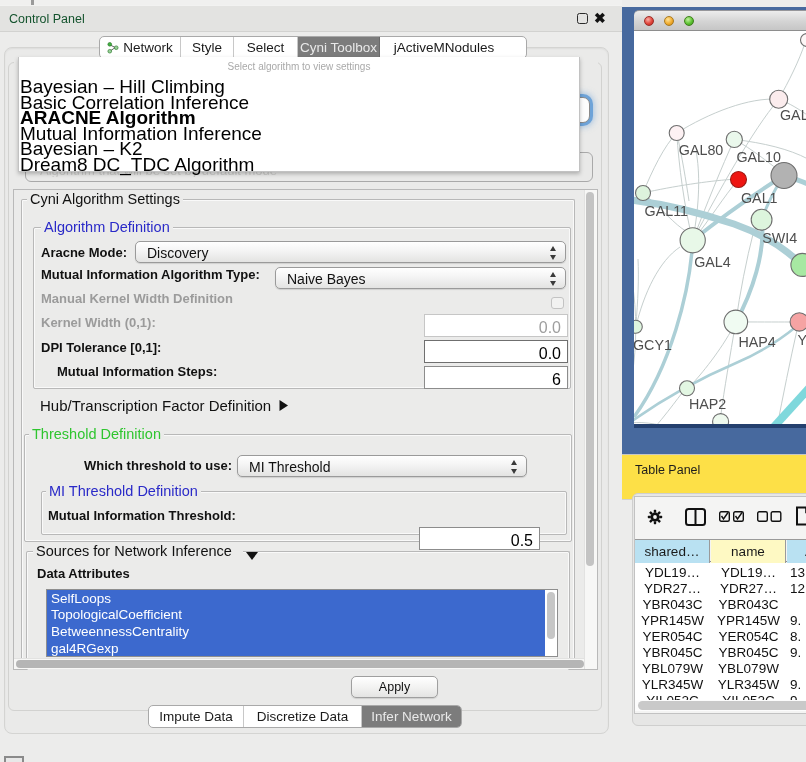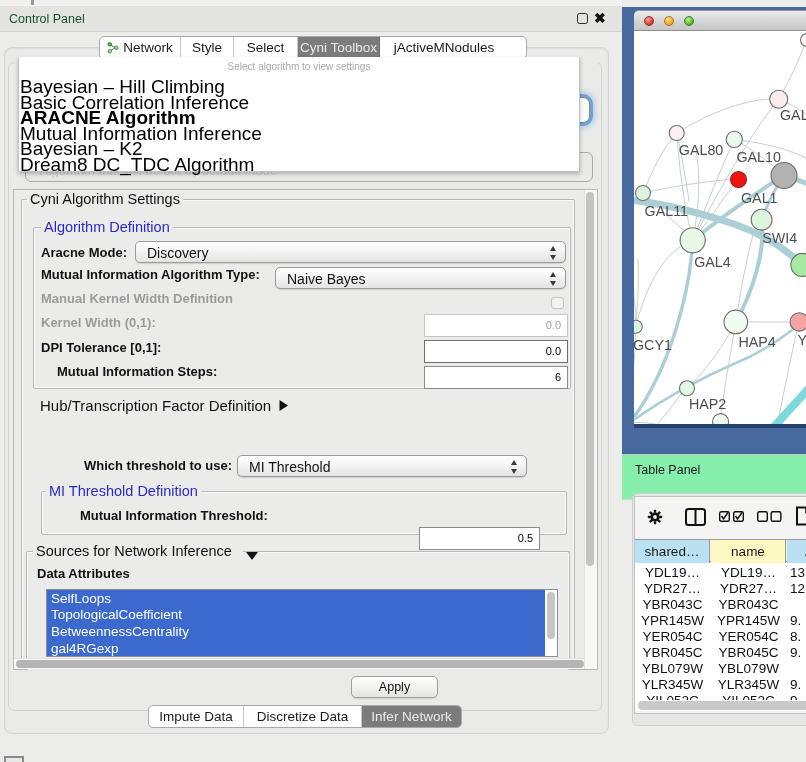--- a/index.html
+++ b/index.html
@@ -33,34 +33,34 @@
 .group { position:absolute; border:1px solid #b8b8b8; border-radius:2px;
   box-shadow:inset 0 0 0 1px rgba(255,255,255,0.7); }
 .gtitle { position:absolute; top:-9px; font-size:14.5px; background:#ebebea; padding:0 3px; white-space:nowrap; }
 .lbl { position:absolute; font-size:13px; font-weight:bold; color:#111; white-space:nowrap; }
 .lbl.dis { color:#9b9b9b; }
 .combo { position:absolute; height:22px; border:1px solid #9a9a9a; border-radius:5px;
   background:linear-gradient(#ffffff 0%, #f4f4f4 45%, #e3e3e2 100%);
   box-shadow:0 1px 1px rgba(0,0,0,0.12); color:#111; }
 .combo .cv { position:absolute; left:11px; top:3px; font-size:14px; }
 .combo .ar { position:absolute; right:8px; top:3px; width:8px; height:16px; }
-.tfield { position:absolute; height:23px; background:#fff; font-size:11px; text-align:right; }
+.tfield { position:absolute; height:23px; background:#fff; font-size:16px; text-align:right; }
 .tfield .v { position:absolute; right:6px; top:4px; }
 
 #dropdown { left:18px; top:57px; width:562px; height:115px; background:#fff;
   border:1px solid #c2c2c2; border-top:none; box-shadow:0 2px 4px rgba(0,0,0,0.25); }
 #dropdown .hint { position:absolute; top:4px; width:100%; text-align:center; color:#a9a9a9; font-size:10px; }
 #dropdown .it { position:absolute; left:1px; font-size:19px; color:#000; white-space:nowrap; }
 
 #desktop { left:622px; top:7px; width:184px; height:447px; background:#47699e; }
 #wintitle { left:634px; top:10px; width:172px; height:21px; border-top:1px solid #96969a;
   background:linear-gradient(#ececec, #d4d4d4 55%, #c6c6c6); border-bottom:1px solid #8e8e8e; border-top-left-radius:5px; }
 .light { position:absolute; top:16px; width:10px; height:10px; border-radius:50%; }
 #netview { left:634px; top:31px; width:172px; height:393px; background:#ffffff; overflow:hidden; }
-#tpbar { left:622px; top:454px; width:184px; height:46px; background:#86efac;
+#tpbar { left:622px; top:454px; width:184px; height:46px; background:#fde047;
   border-top:1px solid #c6c6c4; border-bottom:1px solid #d2d2d0; }
 #tpbar .t { position:absolute; left:13px; top:8px; font-size:12.5px; color:#1c1c1c; }
 #tablewrap { left:632px; top:493px; width:180px; height:233px; background:#e6e6e5;
   border:1px solid #cfcfce; border-radius:6px; }
 #tablebox { left:634px; top:496px; width:178px; height:218px; background:#f4f4f3; border:1px solid #c2c2c2; }
 #thead { position:absolute; left:0; top:42px; width:100%; height:23px; border-top:1px solid #9a9a9a; border-bottom:1px solid #8f8f8f; }
 .hc { position:absolute; top:0; height:23px; font-size:13.5px; color:#1a1a1a; text-align:center; line-height:23px; }
 .tr { position:absolute; width:100%; font-size:13.5px; color:#111; }
 .tc { position:absolute; text-align:center; }
 #bl-icon { left:4px; top:756px; width:20px; height:10px; border:2px solid #8a8a8a; background:#e8e8e8; }
@@ -136,32 +136,35 @@
   <div class="abs lbl" style="left:41px;top:364px;padding-left:16px;">Mutual Information Steps:</div>
   <div class="abs tfield" style="left:424px;top:366px;width:144px;border:1px solid #8c8c8c;color:#000;">
       <div class="v">6</div>
     </div>
 
   <div class="abs" style="left:40px;top:397px;font-size:15px;color:#111;">Hub/Transcription Factor Definition</div>
   <svg class="abs" style="left:278px;top:399px;" width="11" height="13" viewBox="0 0 11 13">
       <path d="M1.5 1 L10 6.5 L1.5 12 Z" fill="#111"></path>
     </svg>
 
+  <div class="abs group" style="left:24px;top:434px;width:548px;height:108px;">
+    <div class="gtitle" style="left:4px;color:#2fc52f;">Threshold Definition</div>
+  </div>
   <div class="abs lbl" style="left:84px;top:458px;">Which threshold to use:</div>
   <div class="abs combo" style="left:237px;top:455px;width:290px;">
     <div class="cv">MI Threshold</div>
     <svg class="ar" viewBox="0 0 8 16">
         <path d="M4 1 L7 6 L1 6 Z" fill="#3a3a3a"></path>
         <path d="M4 15 L7 10 L1 10 Z" fill="#3a3a3a"></path>
       </svg>
   </div>
   <div class="abs group" style="left:41px;top:491px;width:526px;height:44px;">
     <div class="gtitle" style="left:4px;color:#2a2ac8;">MI Threshold Definition</div>
   </div>
-  <div class="abs lbl" style="left:48px;top:508px;margin-left:32px;">Mutual Information Threshold:</div>
+  <div class="abs lbl" style="left:48px;top:508px;">Mutual Information Threshold:</div>
   <div class="abs tfield" style="left:419px;top:507px;width:121px;border:1px solid #8c8c8c;color:#000;margin-top:20px;">
       <div class="v">0.5</div>
     </div>
 
   <div class="abs group" style="left:26px;top:551px;width:544px;height:119px;border-bottom:none;">
     <div class="gtitle" style="left:6px;color:#111;">Sources for Network Inference &nbsp;</div>
   </div>
   <svg class="abs" style="left:245px;top:551px;" width="14" height="10" viewBox="0 0 14 10">
       <path d="M1 1 L13 1 L7 9 Z" fill="#111"></path>
     </svg>

